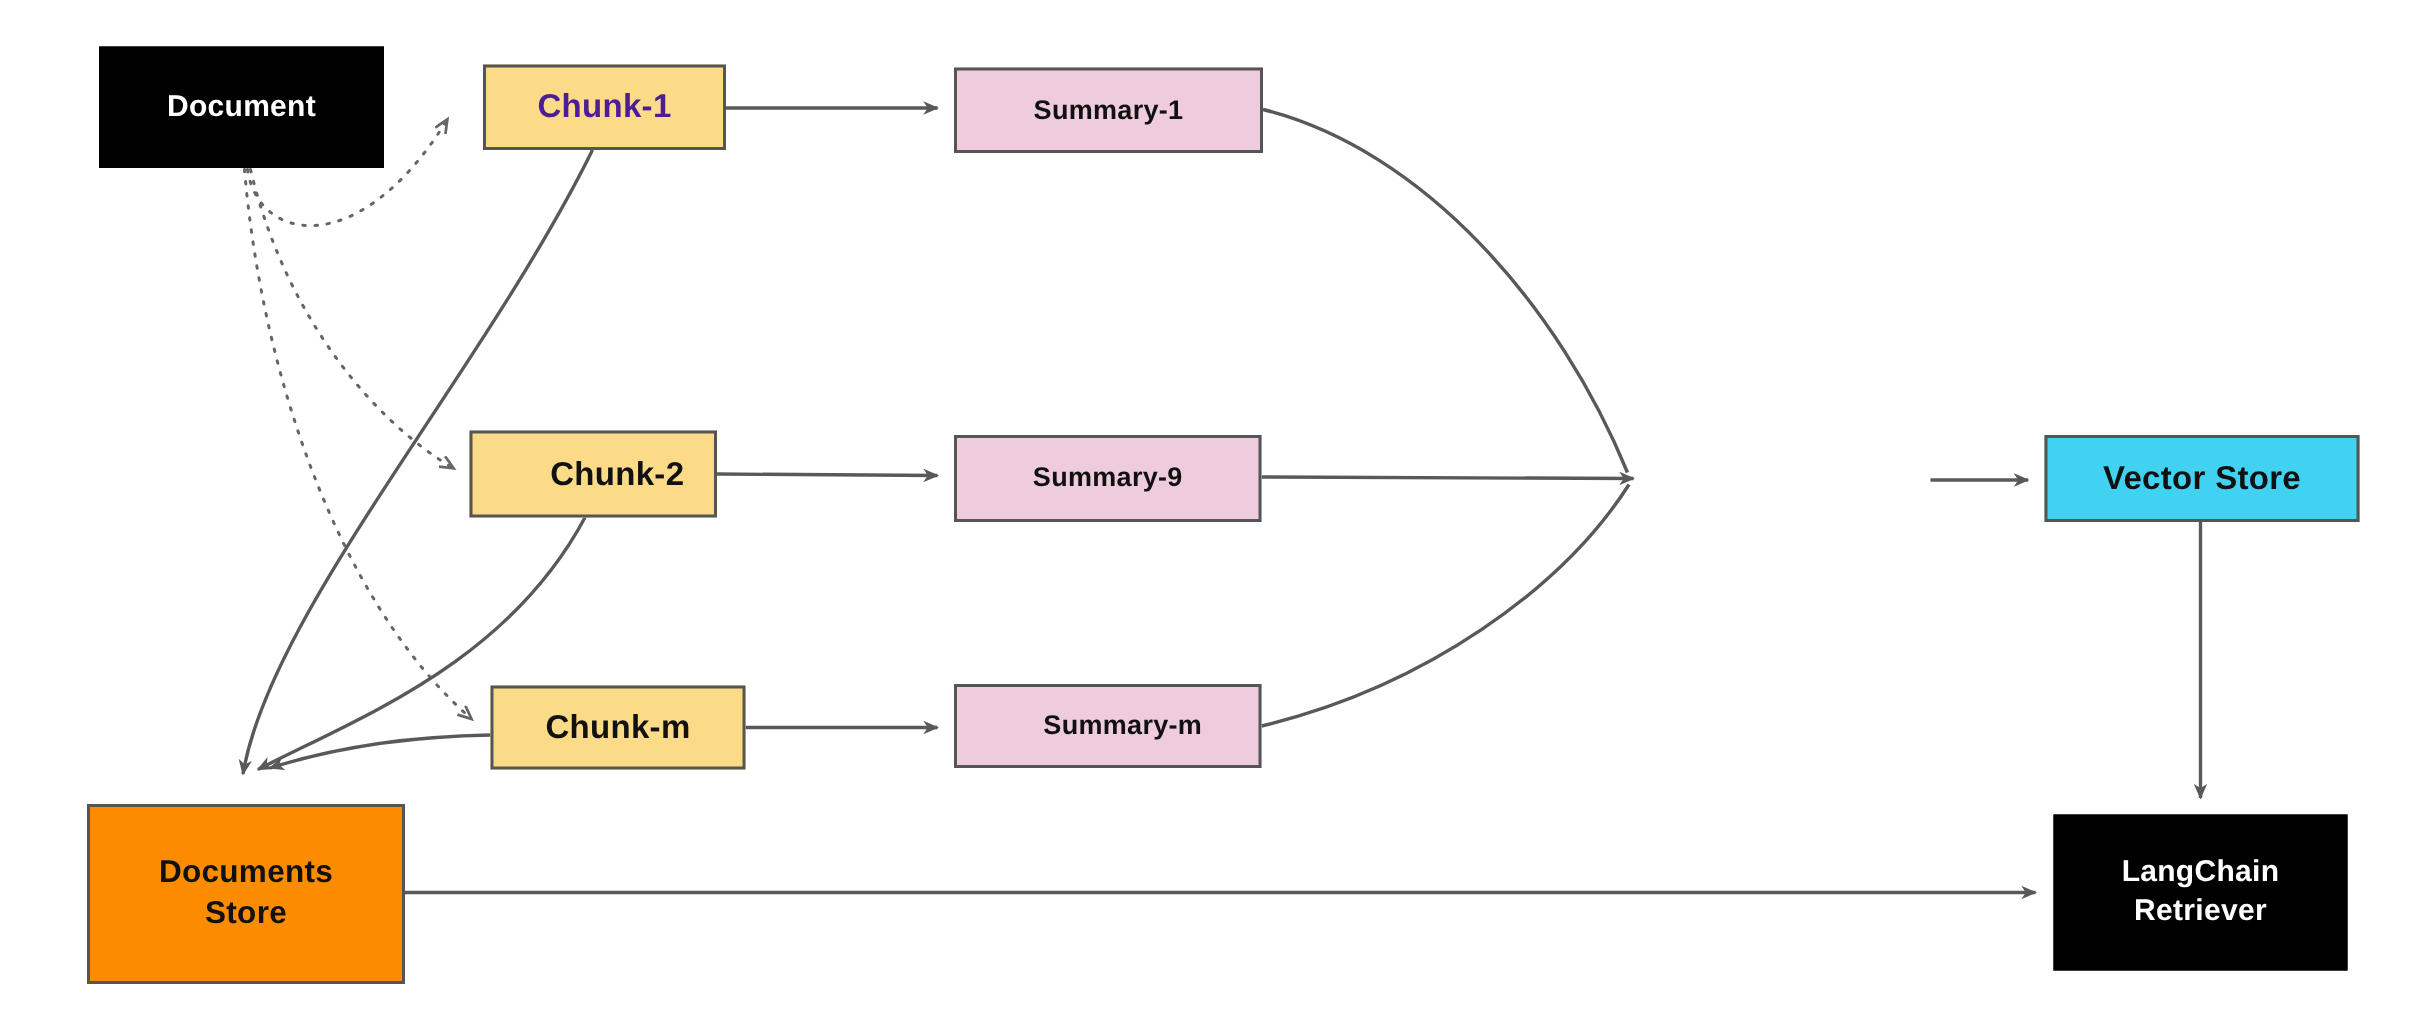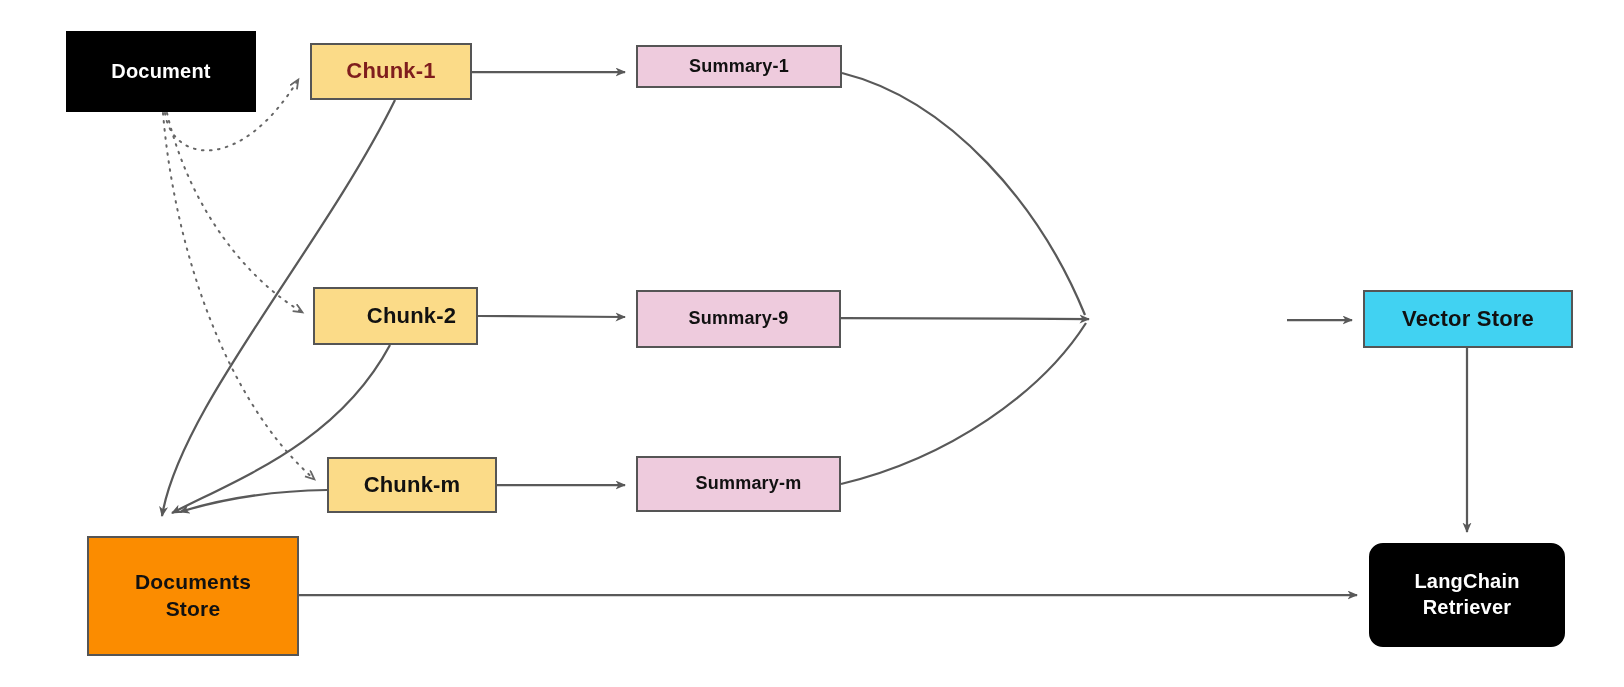--- a/index.html
+++ b/index.html
@@ -34,29 +34,29 @@
     box-sizing: border-box;
     white-space: pre-line;
     line-height: 1.28;
     letter-spacing: 0.2px;
   }
   .node.borderless { border-color: #000000; }
 
   
   #n-document           { left: 66px;   top: 31px;  width: 190px; height: 81px;  font-size: 20px; }
   #n-chunk-1            { left: 310px;  top: 43px;  width: 162px; height: 57px;  font-size: 22px; }
-  #n-summary-1          { left: 636px;  top: 45px;  width: 206px; height: 43px;  font-size: 18px; }
+  #n-summary-1          { left: 636px;  top: 45px;  width: 206px; height: 57px;  font-size: 18px; }
   #n-chunk-2            { left: 313px;  top: 287px; width: 165px; height: 58px;  font-size: 22px; }
   #n-summary-2          { left: 636px;  top: 290px; width: 205px; height: 58px;  font-size: 18px; }
   #n-chunk-m            { left: 327px;  top: 457px; width: 170px; height: 56px;  font-size: 22px; text-align: center; }
   #n-summary-m          { left: 636px;  top: 456px; width: 205px; height: 56px;  font-size: 18px; padding-left: 20px; }
   #n-embedding-model    { left: 1100px; top: 261px; width: 187px; height: 120px; font-size: 17px; }
   #n-vector-store       { left: 1363px; top: 290px; width: 210px; height: 58px;  font-size: 22px; }
   #n-documents-store    { left: 58px;   top: 536px; width: 212px; height: 120px; font-size: 21px; }
-  #n-langchain-retriever{ left: 1369px; top: 543px; width: 196px; height: 104px; font-size: 20px; border-radius: 14px; }
+  #n-langchain-retriever{ left: 1369px; top: 543px; width: 196px; height: 104px; font-size: 20px; }
 
   .edge-solid {
     fill: none;
     stroke: #595959;
     stroke-width: 2.25;
   }
   .edge-dotted {
     fill: none;
     stroke: #666666;
     stroke-width: 2;
@@ -97,34 +97,34 @@
 
     <path class="edge-solid" d="M 1287 320 L 1352 320" marker-end="url(#arrSolid)"></path>
 
     <path class="edge-solid" d="M 1467 348 L 1467 532" marker-end="url(#arrSolid)"></path>
 
     <path class="edge-solid" d="M 270 595 L 1357 595" marker-end="url(#arrSolid)"></path>
   </svg>
 
   <div class="node borderless" id="n-document" style="background-color: rgb(0, 0, 0); color: rgb(255, 255, 255);">Document</div>
 
-  <div class="node" id="n-chunk-1" style="background-color: rgb(251, 219, 136); color: #7f1d1d;">Chunk-1</div>
+  <div class="node" id="n-chunk-1" style="background-color: rgb(251, 219, 136); color: #4c1d95; margin-left: 12px;">Chunk-1</div>
 
   <div class="node" id="n-summary-1" style="background-color: rgb(238, 203, 221); color: rgb(17, 17, 17);">Summary-1</div>
 
   <div class="node" id="n-chunk-2" style="background-color: rgb(251, 219, 136); color: rgb(17, 17, 17); padding-left: 32px;">Chunk-2</div>
 
   <div class="node" id="n-summary-2" style="background-color: rgb(238, 203, 221); color: rgb(17, 17, 17);">Summary-9</div>
 
   <div class="node" id="n-chunk-m" style="background-color: rgb(251, 219, 136); color: rgb(17, 17, 17);">Chunk-m</div>
 
   <div class="node" id="n-summary-m" style="background-color: rgb(238, 203, 221); color: rgb(17, 17, 17);">Summary-m</div>
 
 
   <div class="node" id="n-vector-store" style="background-color: rgb(65, 210, 242); color: rgb(17, 17, 17);">Vector Store</div>
 
-  <div class="node" id="n-documents-store" style="background-color: rgb(251, 140, 0); color: rgb(17, 17, 17); margin-left: 29px;">Documents
+  <div class="node" id="n-documents-store" style="background-color: rgb(251, 140, 0); color: rgb(17, 17, 17);">Documents
 Store</div>
 
   <div class="node borderless" id="n-langchain-retriever" style="background-color: rgb(0, 0, 0); color: rgb(255, 255, 255);">LangChain
 Retriever</div>
 
 </div>
 
 </body></html>

